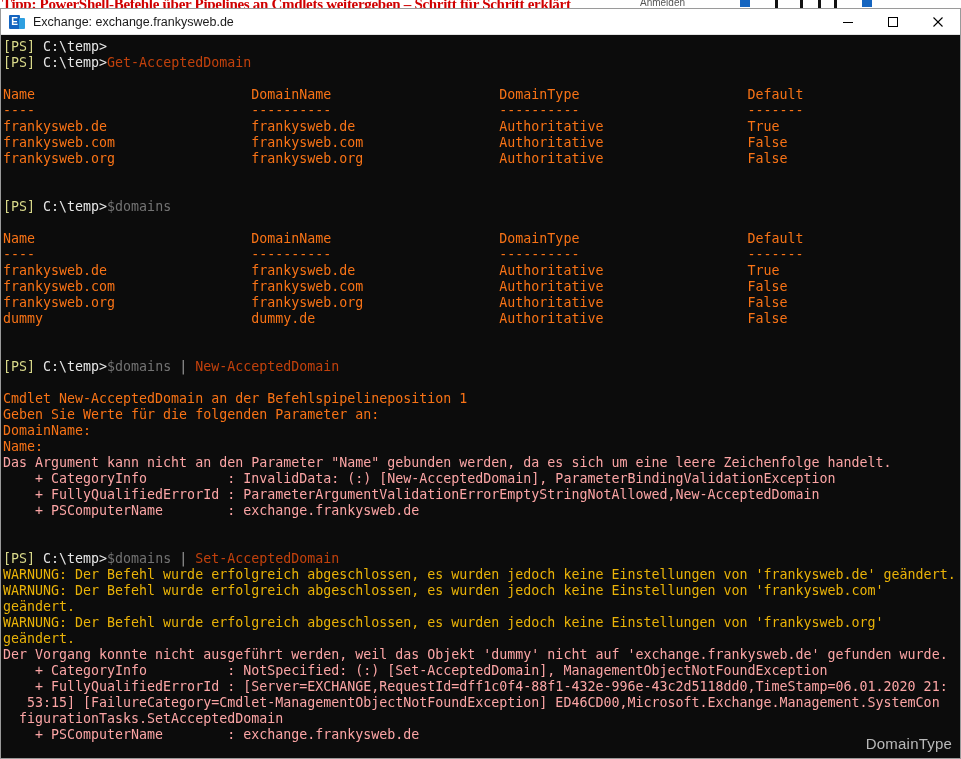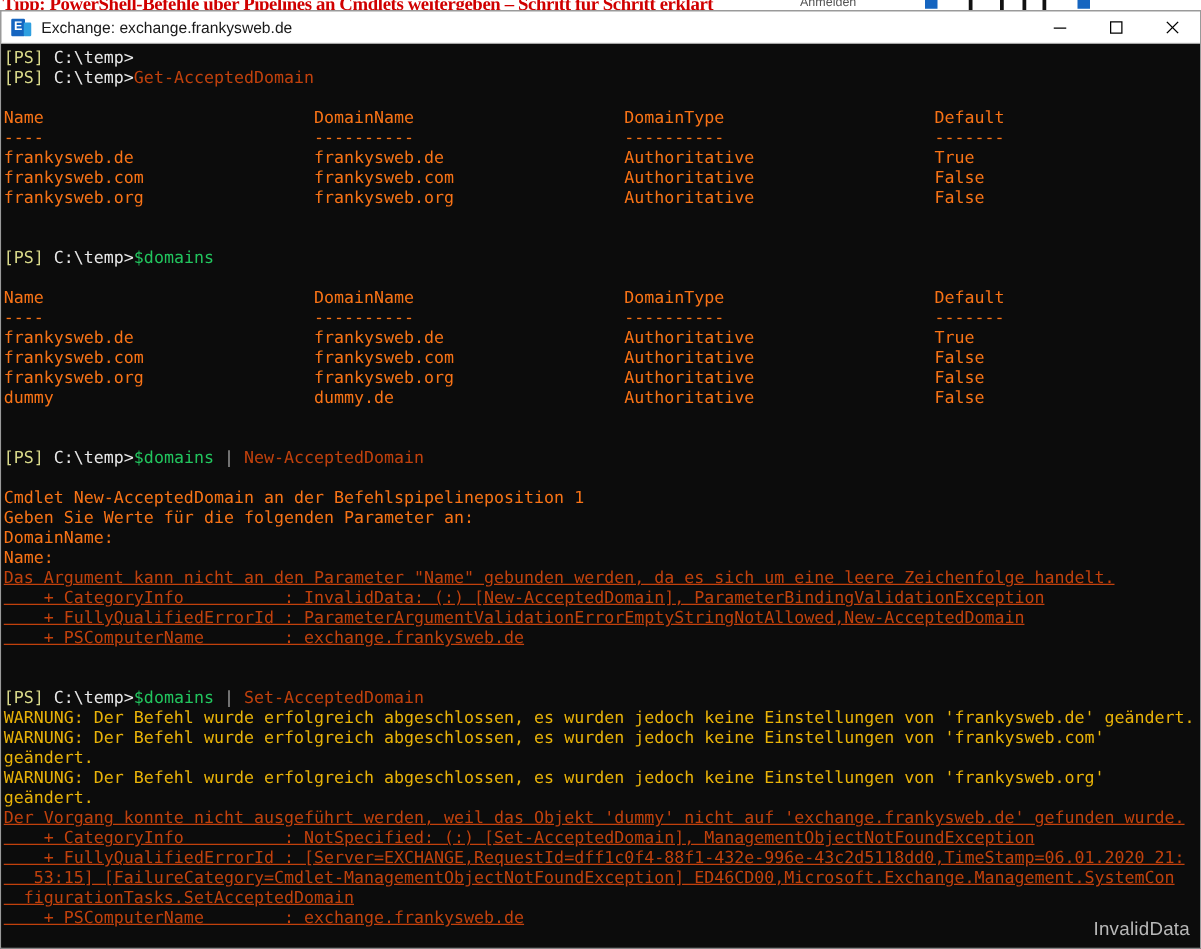--- a/index.html
+++ b/index.html
@@ -91,25 +91,25 @@
     font-size: 13.3px;
     line-height: 16px;
     letter-spacing: 0px;
     white-space: pre;
     color: #cccccc;
   }
   .ln { height: 16px; white-space: pre; }
   .c-default  { color: #cccccc; }
   .c-bracket  { color: #d9d98a; }
   .c-path     { color: #e8e8e8; }
-  .c-var      { color: #22c55e; }
+  .c-var      { color: #737373; }
   .c-pipe     { color: #9a9a9a; }
   .c-cmd      { color: #c2410c; }
   .c-warning  { color: #eab308; }
-  .c-error    { color: #c2410c; text-decoration: underline; }
+  .c-error    { color: #fca5a5; }
   .c-out      { color: #f97316; }
 
   #watermark {
     position: absolute; right: 8px; bottom: 6px;
     font-family: "Liberation Sans", sans-serif;
     font-size: 15px; color: #b9b9b9;
     letter-spacing: 0.2px;
     user-select: none;
   }
 </style>
@@ -149,16 +149,16 @@
     <div class="win-btn">
       <svg width="12" height="12" viewBox="0 0 12 12" aria-hidden="true">
         <line x1="1.5" y1="1.5" x2="10.5" y2="10.5" stroke="#000" stroke-width="1.1"></line>
         <line x1="10.5" y1="1.5" x2="1.5" y2="10.5" stroke="#000" stroke-width="1.1"></line>
       </svg>
     </div>
   </div>
 
   <div id="console">
     <div id="console-text"><div class="ln"><span class="c-bracket">[PS]</span><span class="c-path"> C:\temp&gt;</span></div><div class="ln"><span class="c-bracket">[PS]</span><span class="c-path"> C:\temp&gt;</span><span class="c-cmd">Get-AcceptedDomain</span></div><div class="ln"><span class="c-default">&nbsp;</span></div><div class="ln"><span class="c-out">Name                           DomainName                     DomainType                     Default</span></div><div class="ln"><span class="c-out">----                           ----------                     ----------                     -------</span></div><div class="ln"><span class="c-out">frankysweb.de                  frankysweb.de                  Authoritative                  True</span></div><div class="ln"><span class="c-out">frankysweb.com                 frankysweb.com                 Authoritative                  False</span></div><div class="ln"><span class="c-out">frankysweb.org                 frankysweb.org                 Authoritative                  False</span></div><div class="ln"><span class="c-default">&nbsp;</span></div><div class="ln"><span class="c-default">&nbsp;</span></div><div class="ln"><span class="c-bracket">[PS]</span><span class="c-path"> C:\temp&gt;</span><span class="c-var">$domains</span></div><div class="ln"><span class="c-default">&nbsp;</span></div><div class="ln"><span class="c-out">Name                           DomainName                     DomainType                     Default</span></div><div class="ln"><span class="c-out">----                           ----------                     ----------                     -------</span></div><div class="ln"><span class="c-out">frankysweb.de                  frankysweb.de                  Authoritative                  True</span></div><div class="ln"><span class="c-out">frankysweb.com                 frankysweb.com                 Authoritative                  False</span></div><div class="ln"><span class="c-out">frankysweb.org                 frankysweb.org                 Authoritative                  False</span></div><div class="ln"><span class="c-out">dummy                          dummy.de                       Authoritative                  False</span></div><div class="ln"><span class="c-default">&nbsp;</span></div><div class="ln"><span class="c-default">&nbsp;</span></div><div class="ln"><span class="c-bracket">[PS]</span><span class="c-path"> C:\temp&gt;</span><span class="c-var">$domains</span><span class="c-cmd"> </span><span class="c-pipe">|</span><span class="c-cmd"> New-AcceptedDomain</span></div><div class="ln"><span class="c-default">&nbsp;</span></div><div class="ln"><span class="c-out">Cmdlet New-AcceptedDomain an der Befehlspipelineposition 1</span></div><div class="ln"><span class="c-out">Geben Sie Werte für die folgenden Parameter an:</span></div><div class="ln"><span class="c-out">DomainName:</span></div><div class="ln"><span class="c-out">Name:</span></div><div class="ln"><span class="c-error">Das Argument kann nicht an den Parameter "Name" gebunden werden, da es sich um eine leere Zeichenfolge handelt.</span></div><div class="ln"><span class="c-error">    + CategoryInfo          : InvalidData: (:) [New-AcceptedDomain], ParameterBindingValidationException</span></div><div class="ln"><span class="c-error">    + FullyQualifiedErrorId : ParameterArgumentValidationErrorEmptyStringNotAllowed,New-AcceptedDomain</span></div><div class="ln"><span class="c-error">    + PSComputerName        : exchange.frankysweb.de</span></div><div class="ln"><span class="c-default">&nbsp;</span></div><div class="ln"><span class="c-default">&nbsp;</span></div><div class="ln"><span class="c-bracket">[PS]</span><span class="c-path"> C:\temp&gt;</span><span class="c-var">$domains</span><span class="c-cmd"> </span><span class="c-pipe">|</span><span class="c-cmd"> Set-AcceptedDomain</span></div><div class="ln"><span class="c-warning">WARNUNG: Der Befehl wurde erfolgreich abgeschlossen, es wurden jedoch keine Einstellungen von 'frankysweb.de' geändert.</span></div><div class="ln"><span class="c-warning">WARNUNG: Der Befehl wurde erfolgreich abgeschlossen, es wurden jedoch keine Einstellungen von 'frankysweb.com'</span></div><div class="ln"><span class="c-warning">geändert.</span></div><div class="ln"><span class="c-warning">WARNUNG: Der Befehl wurde erfolgreich abgeschlossen, es wurden jedoch keine Einstellungen von 'frankysweb.org'</span></div><div class="ln"><span class="c-warning">geändert.</span></div><div class="ln"><span class="c-error">Der Vorgang konnte nicht ausgeführt werden, weil das Objekt 'dummy' nicht auf 'exchange.frankysweb.de' gefunden wurde.</span></div><div class="ln"><span class="c-error">    + CategoryInfo          : NotSpecified: (:) [Set-AcceptedDomain], ManagementObjectNotFoundException</span></div><div class="ln"><span class="c-error">    + FullyQualifiedErrorId : [Server=EXCHANGE,RequestId=dff1c0f4-88f1-432e-996e-43c2d5118dd0,TimeStamp=06.01.2020 21:</span></div><div class="ln"><span class="c-error">   53:15] [FailureCategory=Cmdlet-ManagementObjectNotFoundException] ED46CD00,Microsoft.Exchange.Management.SystemCon</span></div><div class="ln"><span class="c-error">  figurationTasks.SetAcceptedDomain</span></div><div class="ln"><span class="c-error">    + PSComputerName        : exchange.frankysweb.de</span></div><div class="ln"><span class="c-default">&nbsp;</span></div></div>
-    <div id="watermark">InvalidData</div>
+    <div id="watermark">DomainType</div>
   </div>
 
 </div>
 
 </body></html>

